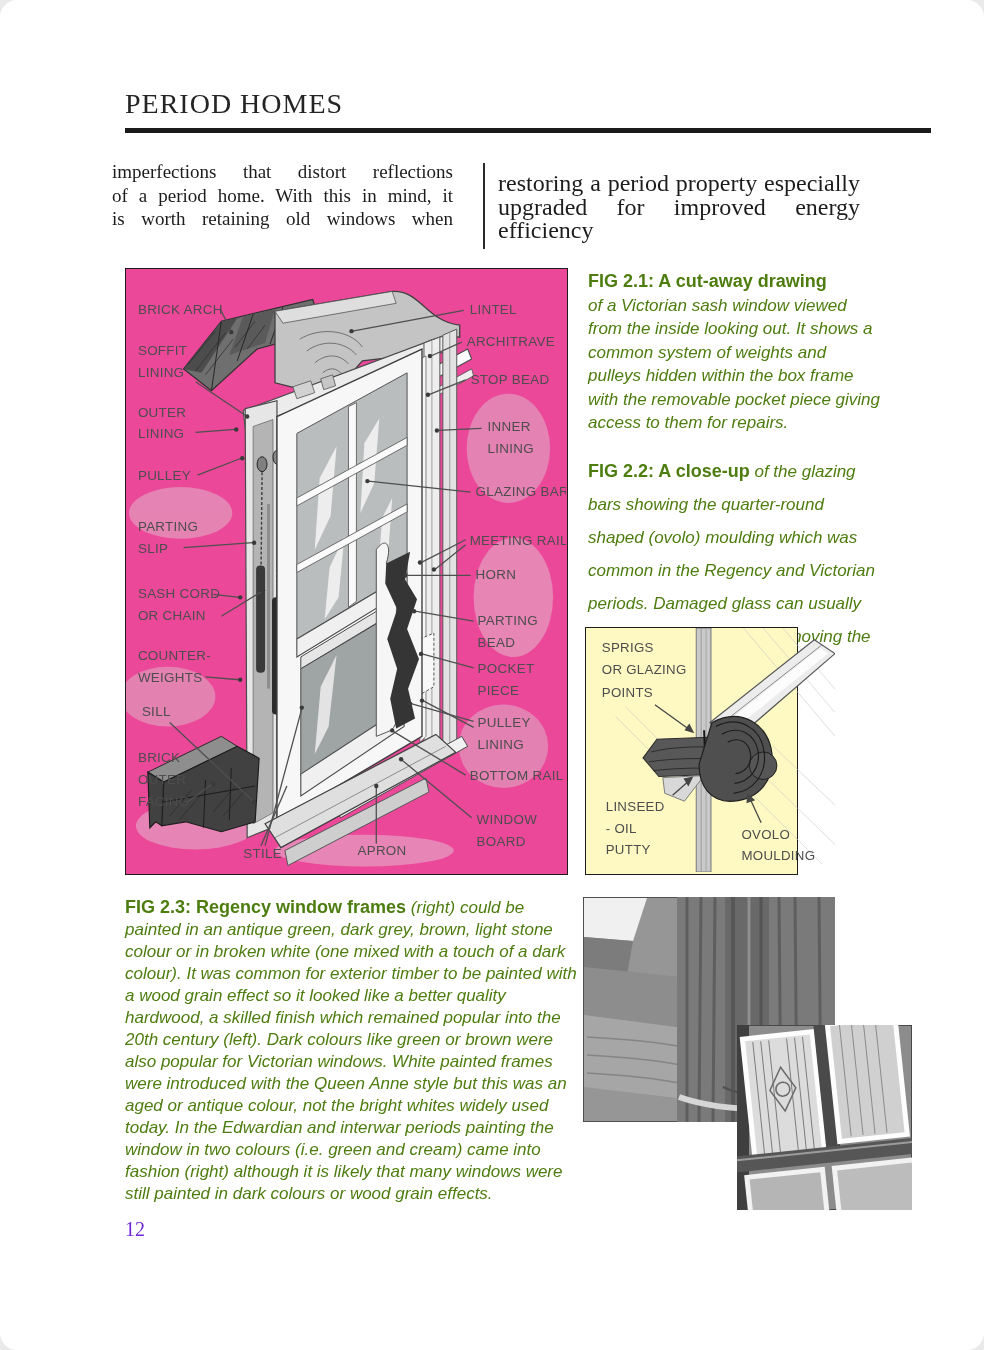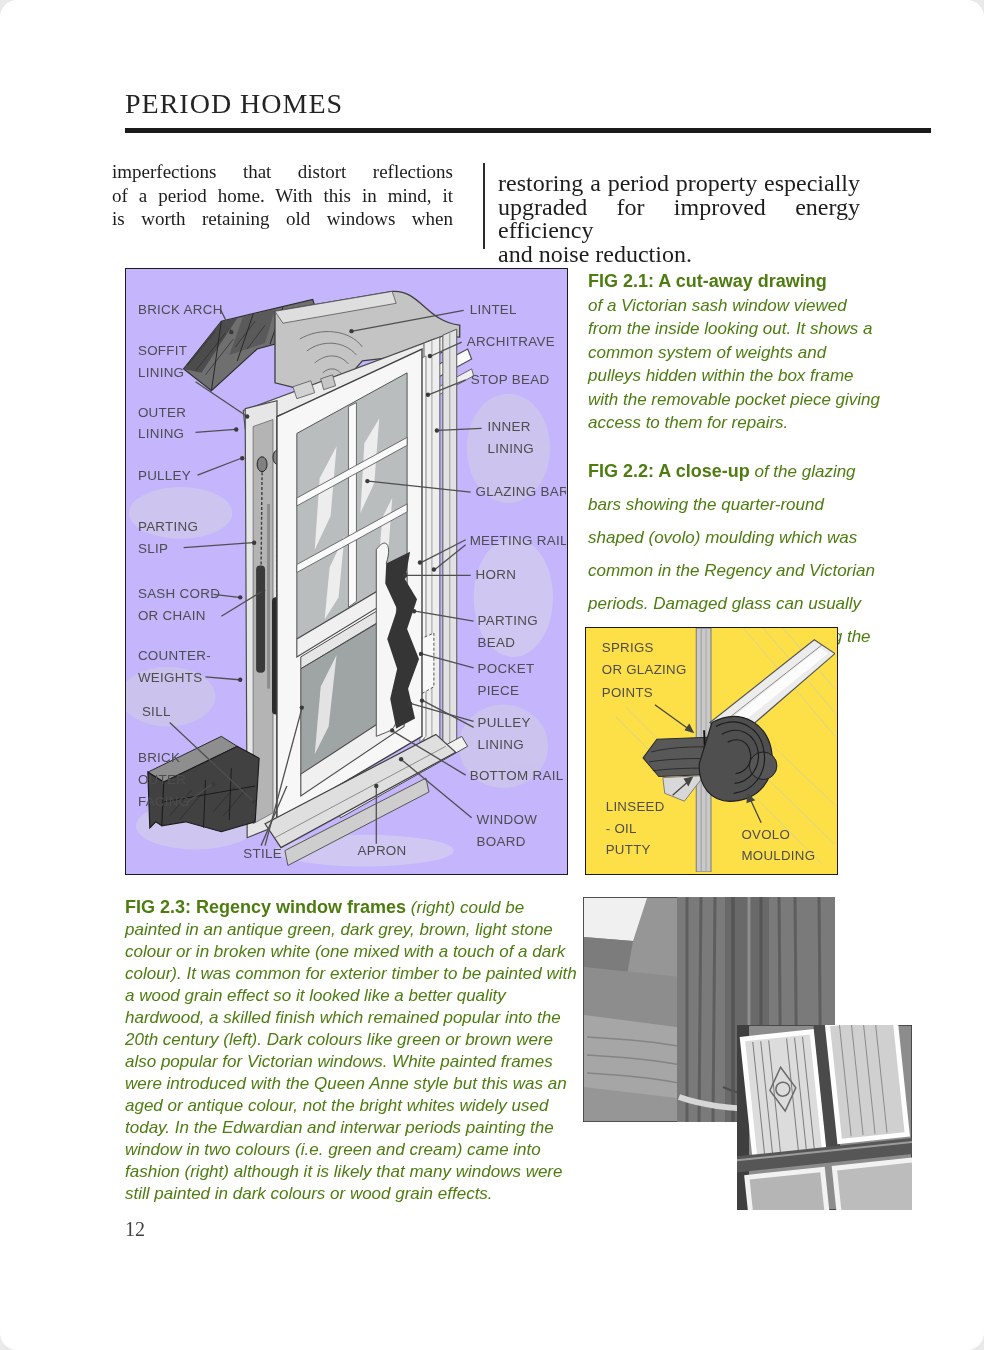--- a/index.html
+++ b/index.html
@@ -10,35 +10,35 @@
              color:#242424;font-family:"Liberation Serif",serif;}
   .hdr-rule{position:absolute;left:125px;top:128px;width:806px;height:5px;background:#1b1b1b;}
   
   .intro-left{position:absolute;left:112px;top:160px;width:341px;font-size:19px;line-height:23.5px;}
   .intro-right{position:absolute;left:498px;top:160px;width:362px;font-size:24px;line-height:23.5px;margin-top:12px;}
   .col-divider{position:absolute;left:483px;top:163px;width:2px;height:86px;background:#2a2a2a;}
   .jl{text-align:justify;text-align-last:justify;white-space:normal;}
   .jl.end{text-align-last:left;}
   
   .fig-main{position:absolute;left:125px;top:268px;width:443px;height:607px;
-            border:1.6px solid #1c1c1c;background:#c4b5fd;box-sizing:border-box;}
-  .fig-close{position:absolute;left:585px;top:627px;width:253px;height:248px;
-             border:1.6px solid #1c1c1c;background:#fde047;box-sizing:border-box;}
+            border:1.6px solid #1c1c1c;background:#ec4899;box-sizing:border-box;}
+  .fig-close{position:absolute;left:585px;top:627px;width:213px;height:248px;
+             border:1.6px solid #1c1c1c;background:#fef9c3;box-sizing:border-box;}
   
   .cap{position:absolute;font-family:"Liberation Sans",sans-serif;color:#4d7c0f;}
   .cap-21{left:588px;top:270px;width:292px;font-size:17px;line-height:23.5px;}
   .cap-22{left:588px;top:455px;width:292px;font-size:17px;line-height:33px;}
   .cap-23{left:125px;top:896px;width:452px;font-size:17px;line-height:22px;}
   .cap b{font-weight:bold;font-style:normal;font-size:18px;}
   .cap .lead-block{display:block;}
   .cap i{font-style:italic;}
   
   .photo1{position:absolute;left:583px;top:897px;width:252px;height:225px;z-index:2;}
   .photo2{position:absolute;left:737px;top:1025px;width:175px;height:185px;z-index:3;}
-  .pagenum{position:absolute;left:125px;top:1218px;font-size:20px;color:#404040;}
+  .pagenum{position:absolute;left:125px;top:1218px;font-size:20px;color:#6d28d9;}
   svg{display:block;}
   svg text{font-family:"Liberation Sans",sans-serif;font-size:13.5px;fill:#4d4d4d;letter-spacing:.3px;}
   .leader{stroke:#4f4f4f;stroke-width:1.3;fill:none;}
   .dot{fill:#3a3a3a;}
 </style>
 </head>
 <body>
 
 <div class="page">
 
@@ -47,21 +47,20 @@
 
   <div class="intro-left">
     <div class="jl">imperfections that distort reflections</div>
     <div class="jl">of a period home. With this in mind, it</div>
     <div class="jl">is worth retaining old windows when</div>
   </div>
   <div class="col-divider"></div>
   <div class="intro-right">
     <div class="jl">restoring a period property especially</div>
     <div class="jl">upgraded for improved energy efficiency</div>
-    <div class="jl end">and noise reduction.</div>
   </div>
 
   <div class="fig-main">
     <svg width="440" height="604" viewBox="0 0 443 607">
 
       <g opacity="0.4">
         <ellipse cx="55" cy="245" rx="52" ry="26" fill="#dcdcdc"></ellipse>
         <ellipse cx="42" cy="430" rx="48" ry="30" fill="#d6d6d6"></ellipse>
         <ellipse cx="70" cy="560" rx="60" ry="24" fill="#dedede"></ellipse>
         <ellipse cx="385" cy="180" rx="42" ry="55" fill="#dadada"></ellipse>

